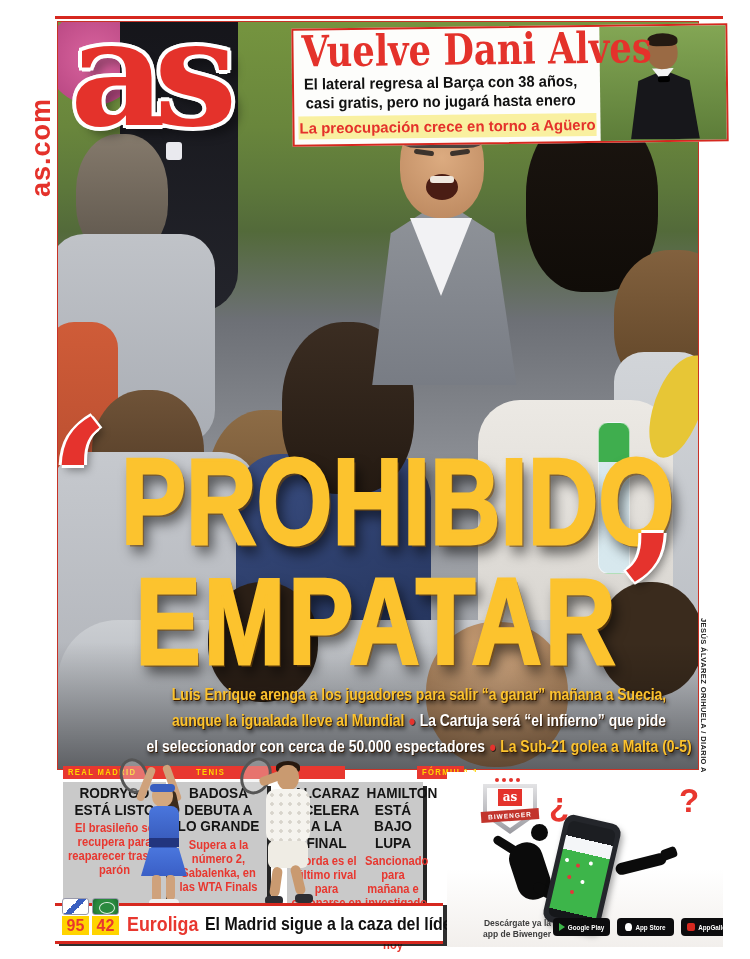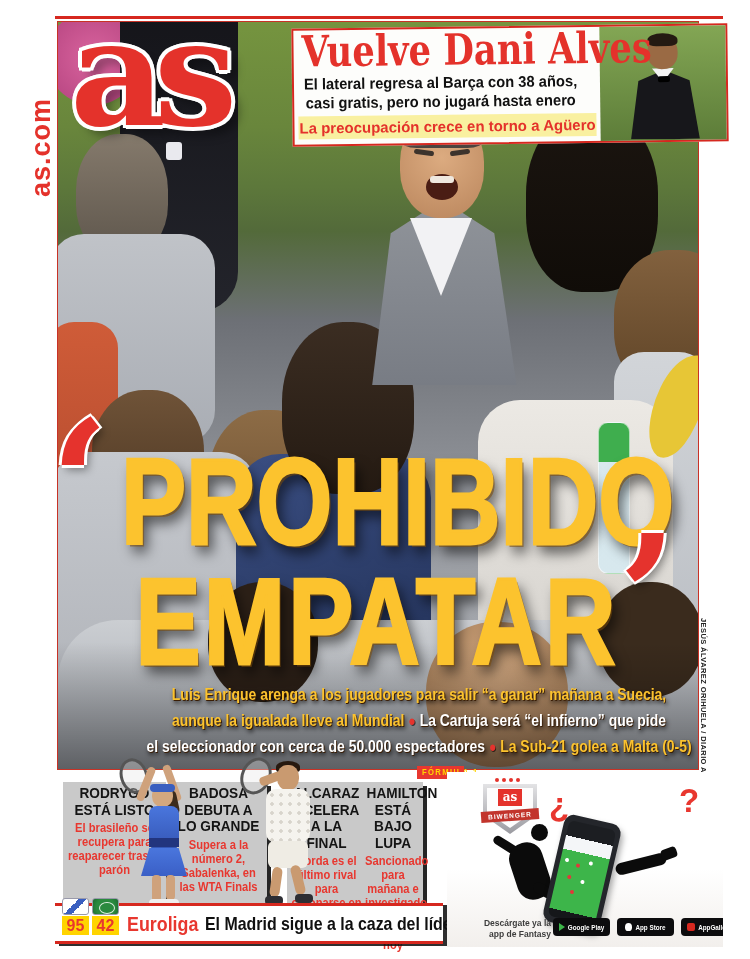--- a/index.html
+++ b/index.html
@@ -281,20 +281,24 @@
     </div>
     <div class="sh-line">
       <span class="sh-w">el seleccionador con cerca de 50.000 espectadores</span>
       <span class="sh-b">●</span>
       <span class="sh-y">La Sub-21 golea a Malta (0-5)</span>
     </div>
   </div>
 
   <div class="abs credit">JESÚS ÁLVAREZ ORIHUELA / DIARIO AS</div>
 
+  <div class="abs labelbar labelbarA">
+    <span class="lbl lbl-rm">REAL MADRID</span>
+    <span class="lbl lbl-tn">TENIS</span>
+  </div>
   <div class="abs labelbar labelbarB">
     <span class="lbl lbl-f1">FÓRMULA 1</span>
   </div>
 
   <div class="abs gbox gbox1">
     <div class="gtitle">RODRYGO ESTÁ LISTO</div>
     <div class="gtext">El brasileño se recupera para reaparecer tras el parón</div>
   </div>
   <div class="abs gbox gbox2">
     <div class="gtitle">BADOSA DEBUTA A LO GRANDE</div>
@@ -368,21 +372,21 @@
     <div class="ap sil sil-torso"></div>
     <div class="ap sil sil-head"></div>
     <div class="ap sil sil-legA"></div>
     <div class="ap sil sil-legB"></div>
     <div class="ap sil sil-boot"></div>
     <div class="ap phone"></div>
     <div class="ap phone-screen"></div>
     <div class="ap pitch-dots"></div>
     <div class="ap cta">
       <div>Descárgate ya la</div>
-      <div>app de Fantasy</div>
+      <div>app de Biwenger</div>
     </div>
     <div class="ap badges">
       <div class="badge">
         <span class="bi bi-play"></span>
         <span>Google Play</span>
       </div>
       <div class="badge">
         <span class="bi bi-apple"></span>
         <span>App Store</span>
       </div>

